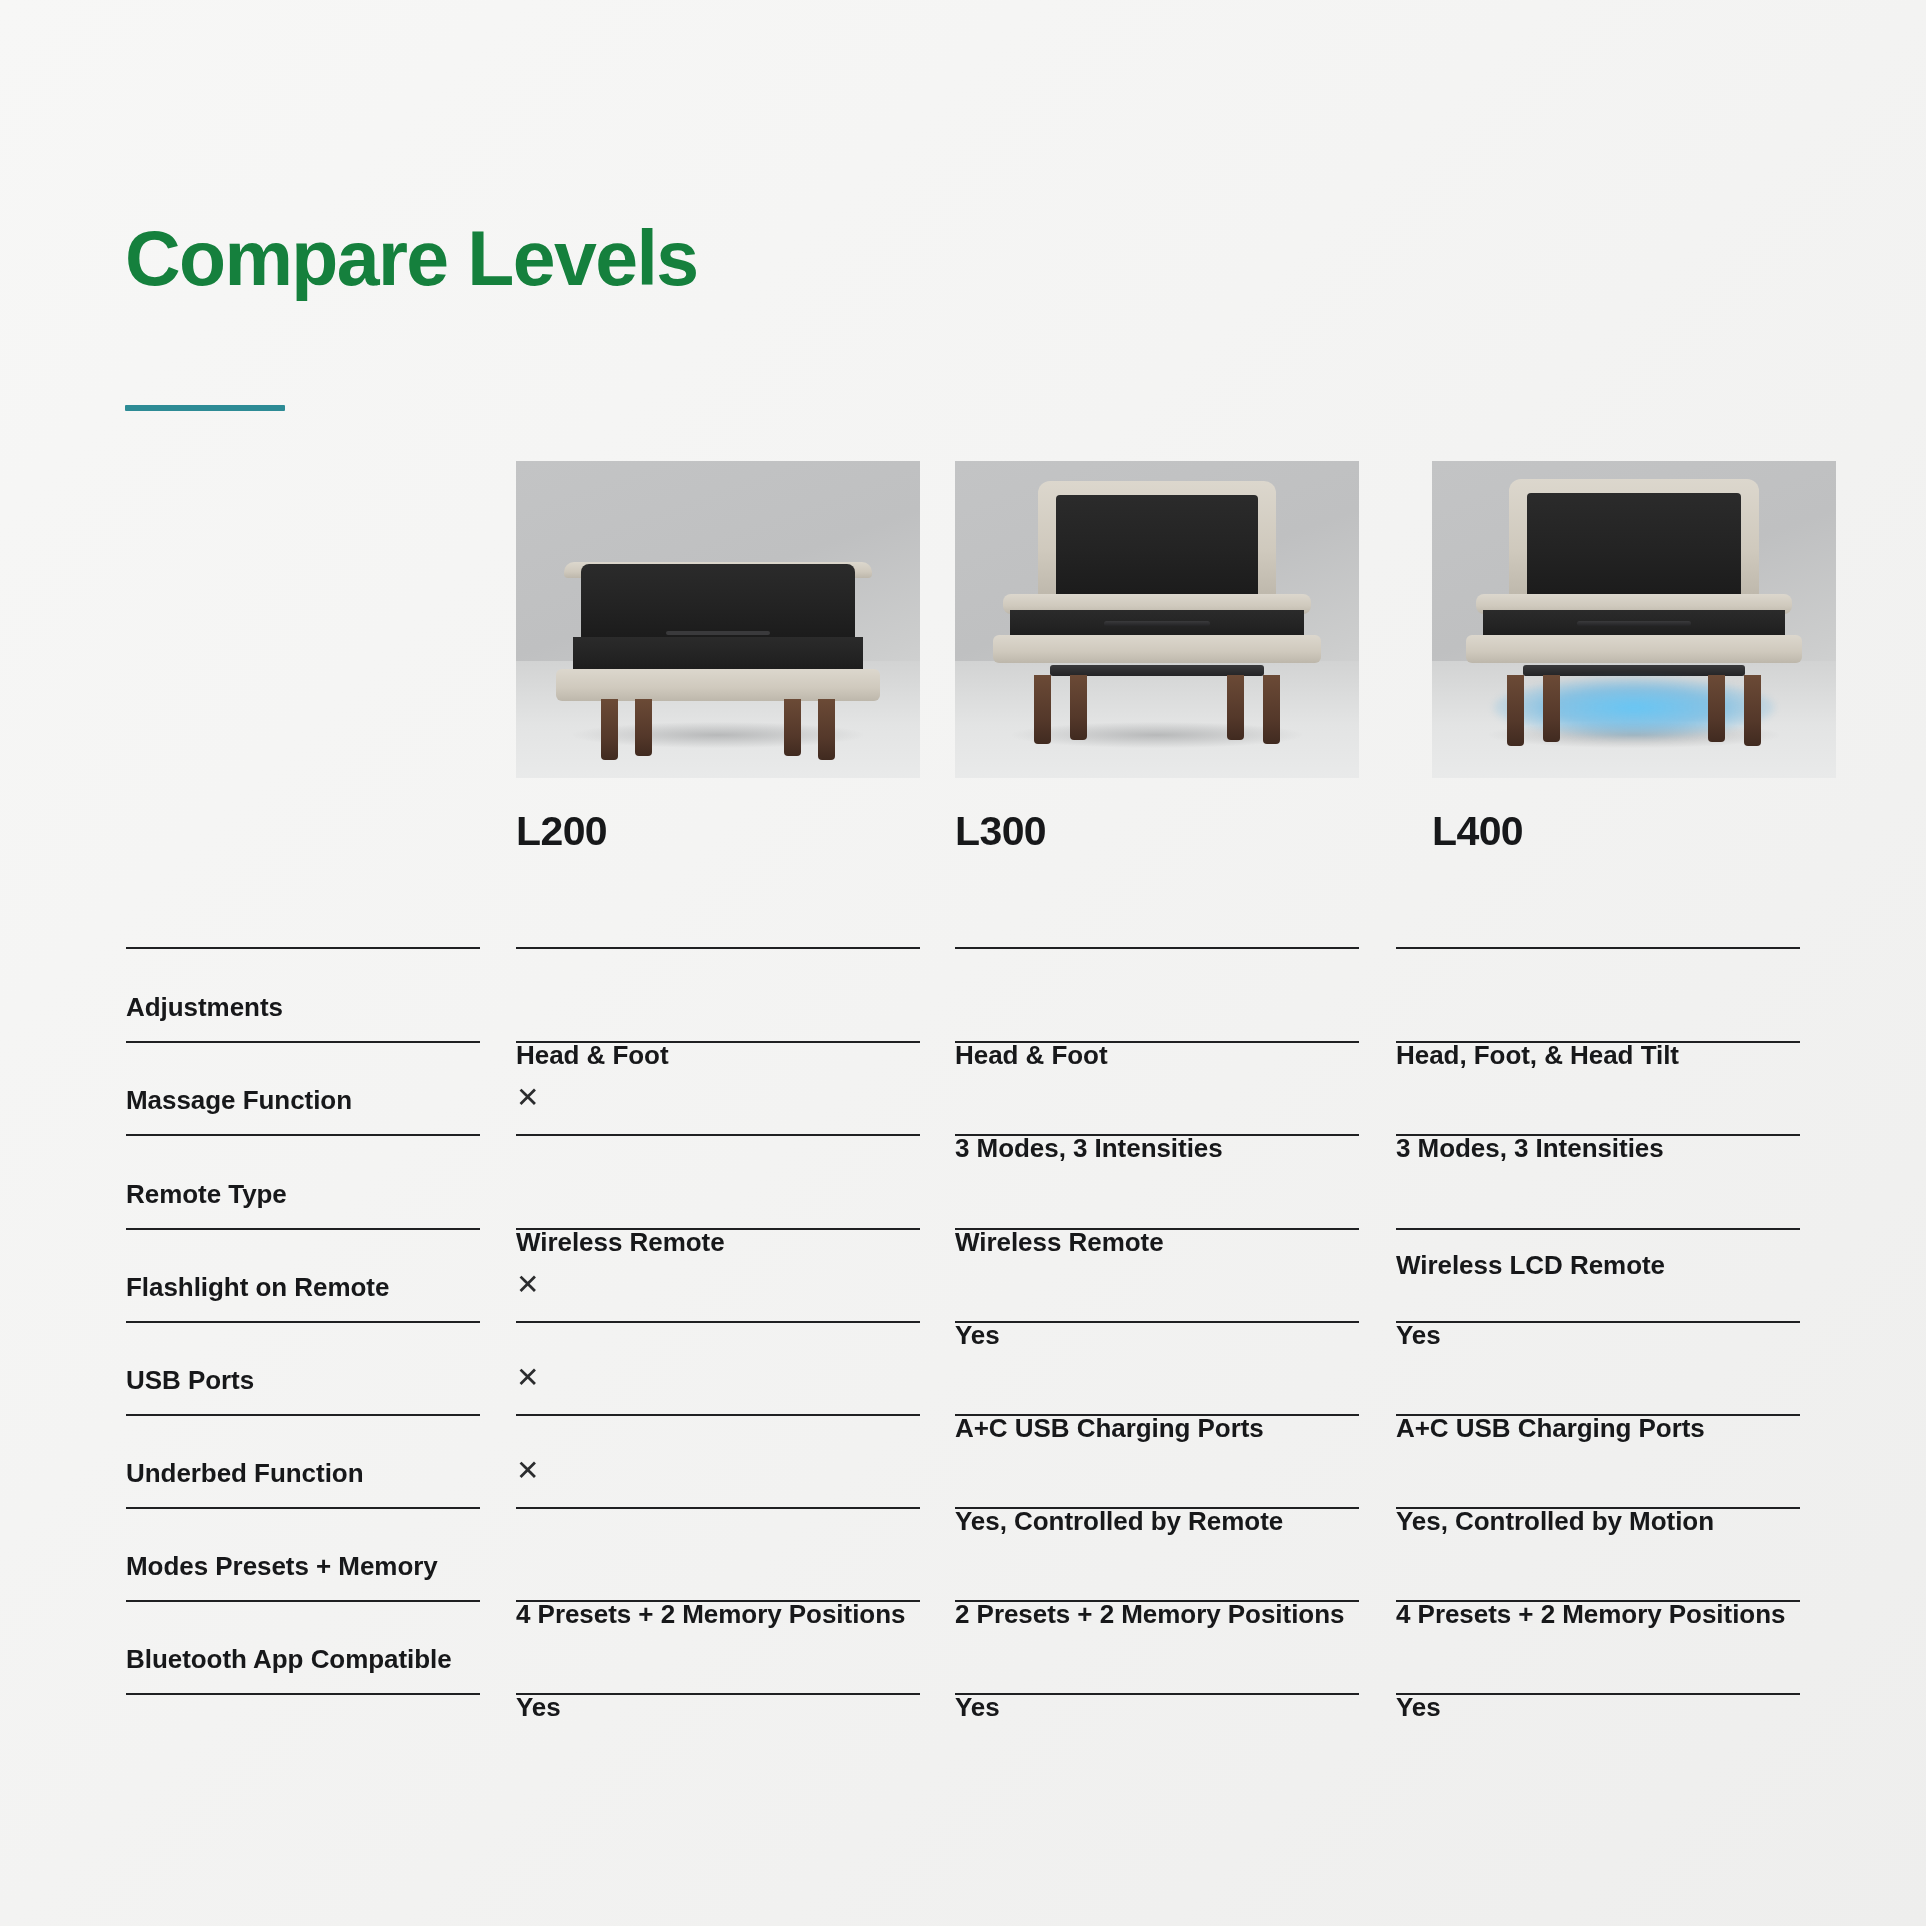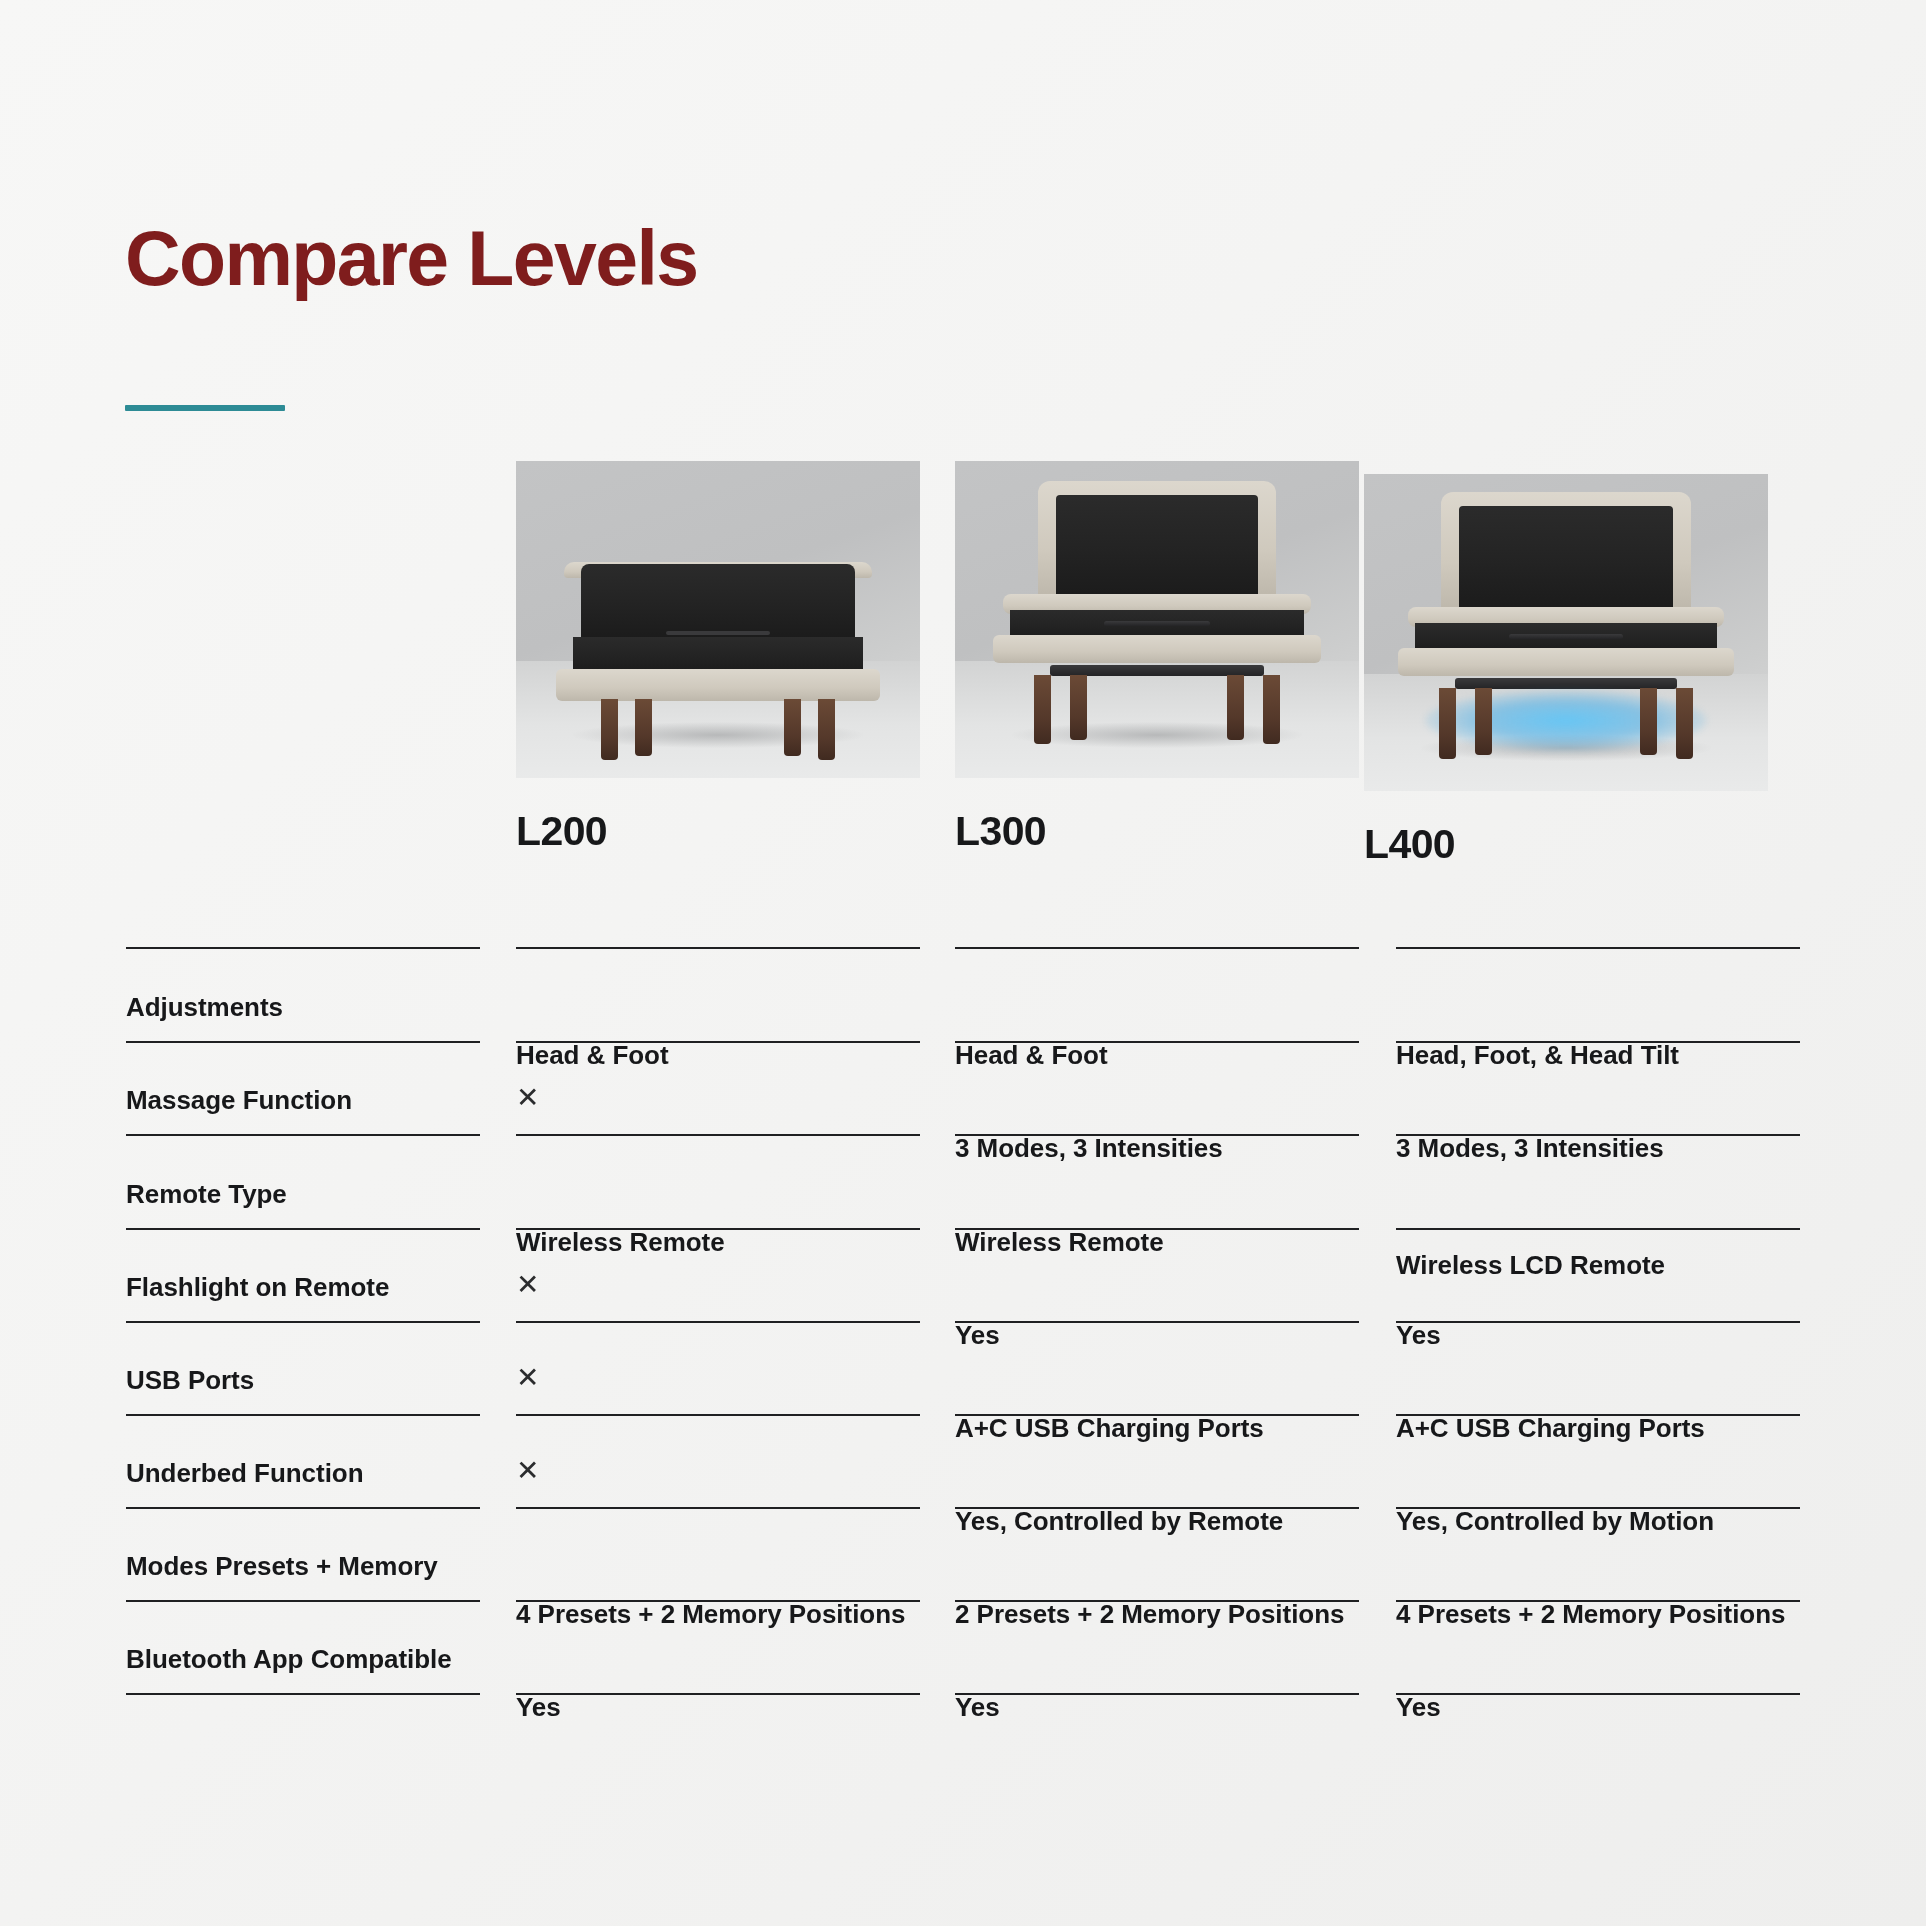--- a/index.html
+++ b/index.html
@@ -9,38 +9,38 @@
     background:linear-gradient(135deg,#f7f7f6 0%,#f4f4f3 40%,#eeeeed 100%);
     color:#17181a;
     -webkit-font-smoothing:antialiased;
   }
   .page { position:relative; width:1927px; height:1927px; }
 
   
   .title {
     position:absolute; left:125px; top:220px;
     font-size:77px; font-weight:700; letter-spacing:-1.6px;
-    line-height:1; color:#7f1d1d; white-space:nowrap;
+    line-height:1; color:#15803d; white-space:nowrap;
   }
   .accent-rule {
     position:absolute; left:125px; top:405px;
     width:160px; height:6px; background:#2d8b95; border-radius:1px;
   }
   .intro {
     position:absolute; left:126px; top:452px; width:356px;
     font-size:28px; line-height:42px; font-weight:400; color:#1c1d1f;
     letter-spacing:-0.1px;
   }
 
   
   .cards { position:absolute; left:0; top:0; }
   .card { position:absolute; top:461px; width:404px; }
   .card.c0 { left:516px; }
   .card.c1 { left:955px; }
-  .card.c2 { left:1364px;margin-top:13px; }
+  .card.c2 { left:1432px; }
 
   .photo {
     position:relative; width:404px; height:317px; overflow:hidden;
     background:linear-gradient(160deg,#c3c4c5 0%,#bfc0c1 42%,#cccdcd 70%,#dedfdf 100%);
   }
   .photo .floor {
     position:absolute; left:0; right:0; bottom:0; height:117px;
     background:linear-gradient(180deg,#d2d3d3 0%,#e3e4e4 55%,#e9eaea 100%);
   }
   .photo .shadow {

